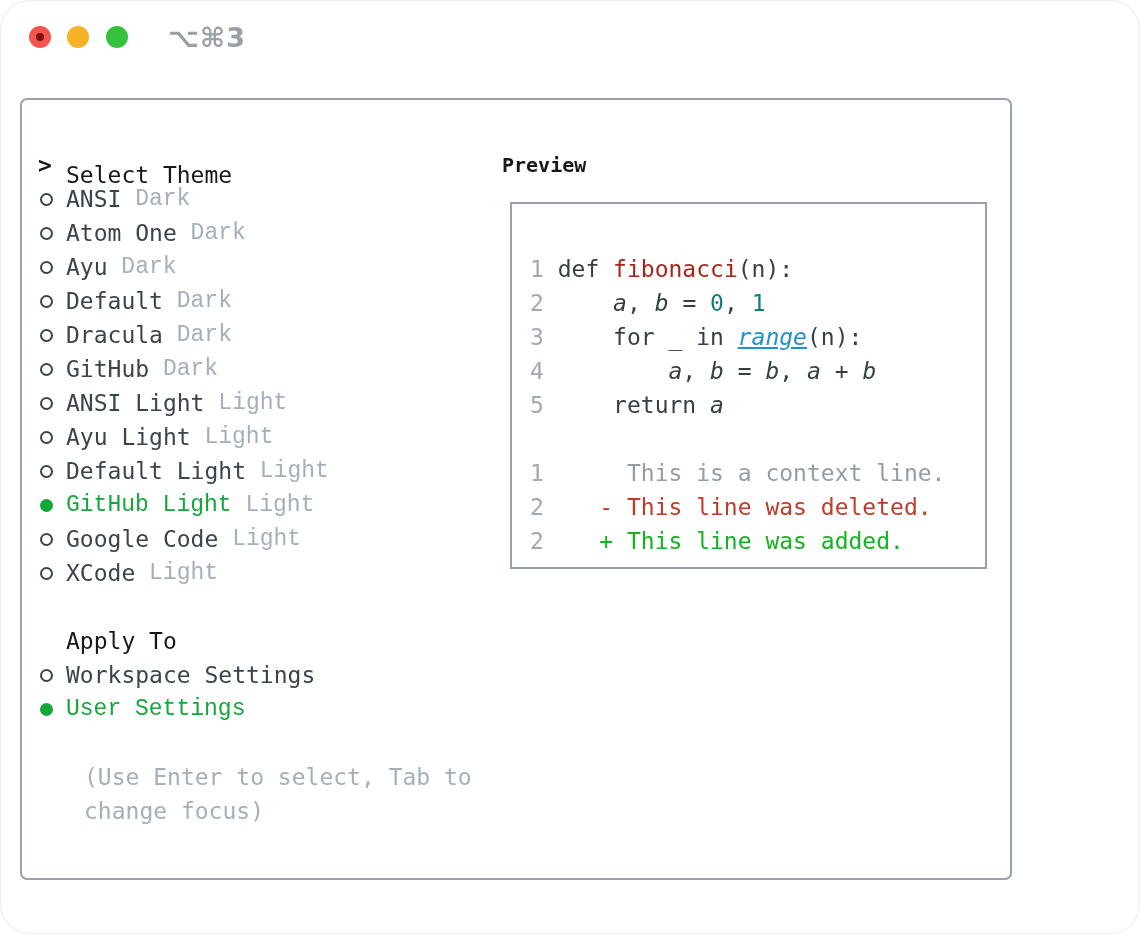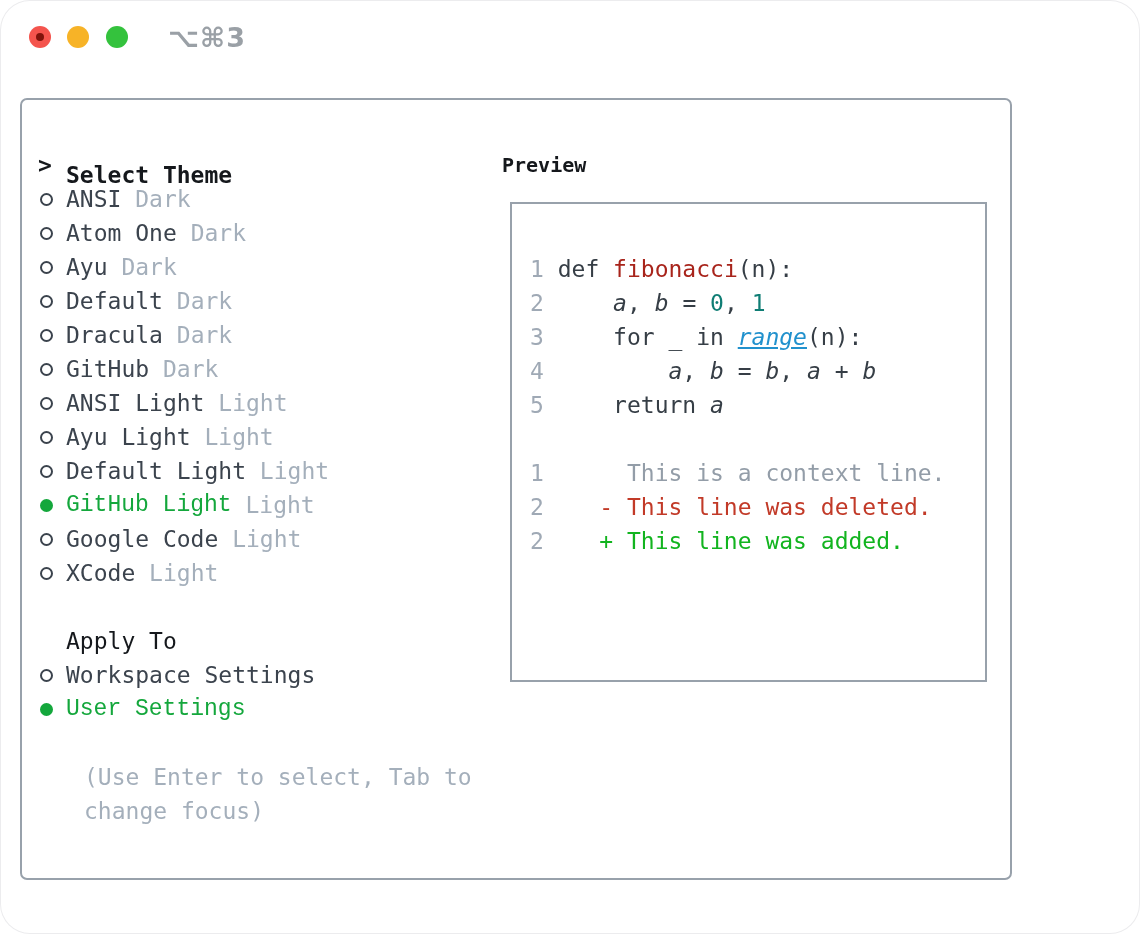--- a/index.html
+++ b/index.html
@@ -20,30 +20,30 @@
   
   .panel{position:absolute;left:20px;top:98px;width:992px;height:782px;
     border:2px solid var(--frame);border-radius:7px;background:#fff;box-sizing:border-box;}
   .menu{position:absolute;left:16px;top:48px;font-size:23px;}
   .row{height:34px;display:flex;align-items:center;white-space:pre;}
   .spacer{height:34px;}
   .mcell{display:inline-flex;width:28px;align-items:center;flex:none;}
   .dot{width:13px;height:13px;border:2px solid var(--textDark);border-radius:50%;box-sizing:border-box;margin-left:2px;}
   .dot.sel{background:var(--selGreen);border-color:var(--selGreen);}
   .caret{font-weight:bold;color:var(--headerBlack);}
-  .h-bold{font-weight:bold;color:var(--headerBlack);margin-top:20px;}
+  .h-bold{font-weight:normal;color:var(--headerBlack);margin-top:20px;}
   .t-name{color:var(--textDark);}
   .t-name.sel{color:var(--selGreen);font-family:Liberation Mono, monospace;}
-  .t-tag{color:var(--muted);margin-left:1ch;}
+  .t-tag{color:var(--muted);margin-left:1ch;font-family:Liberation Mono, monospace;}
   .apply-label{color:var(--headerBlack);}
   .hint{color:var(--muted);margin-left:46px;}
   
   .preview-label{position:absolute;left:480px;top:48px;height:34px;display:flex;align-items:center;
     font-size:20px;font-weight:bold;color:var(--headerBlack);}
-  .preview-box{position:absolute;left:488px;top:102px;width:477px;height:480px;
+  .preview-box{position:absolute;left:488px;top:102px;width:477px;height:367px;
     border:2px solid var(--frame);box-sizing:border-box;background:#fff;}
   .codeblock{position:absolute;left:18px;top:48px;font-size:23px;}
   .crow{height:34px;line-height:34px;white-space:pre;}
   .ln{color:var(--lineNum);}
   .k{color:var(--codeDark);}
   .f{color:var(--funcRed);}
   .l{color:var(--litTeal);}
   .c{color:var(--callBlue);font-style:italic;text-decoration:underline;}
   .v{color:var(--codeDark);font-style:italic;}
   .d-context{color:var(--contextGray);}

